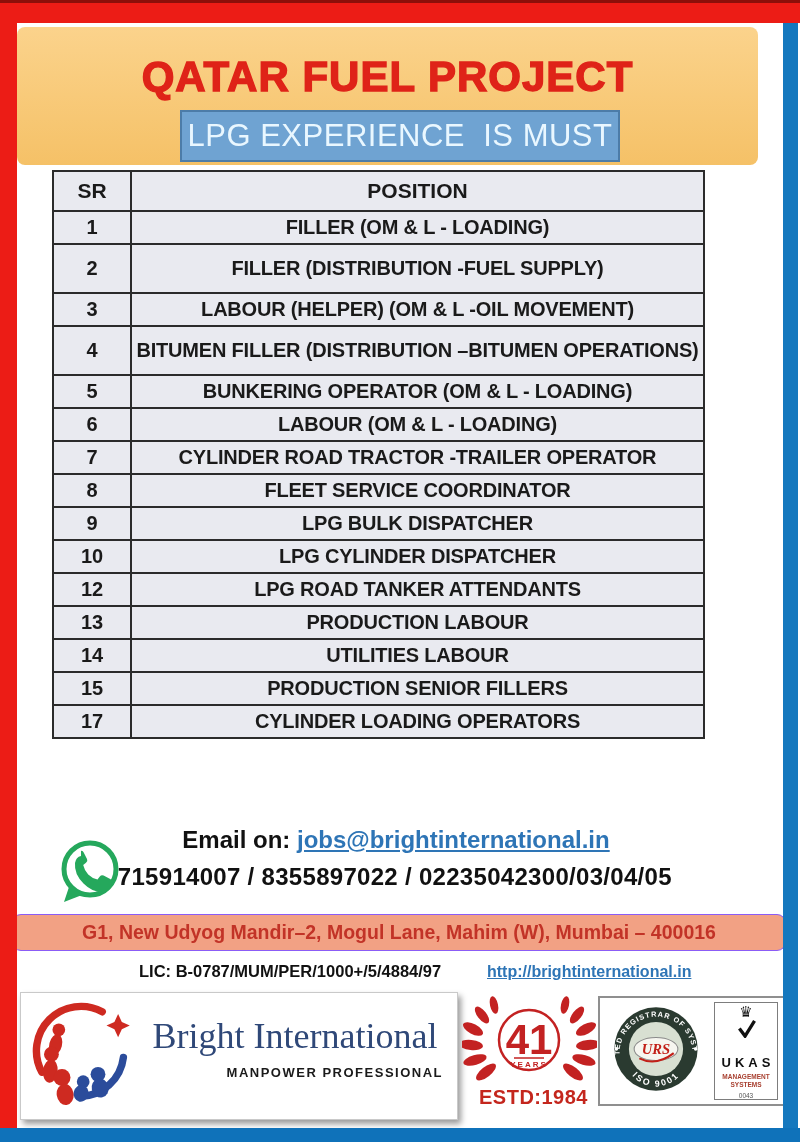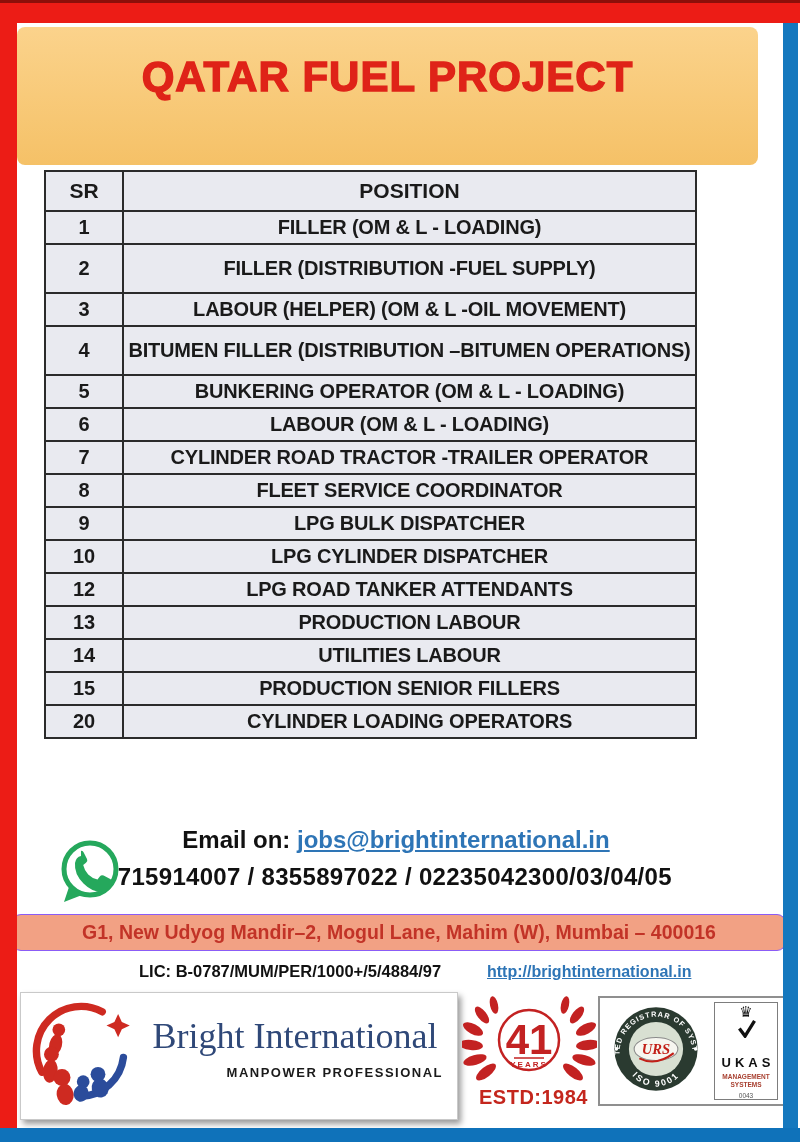--- a/index.html
+++ b/index.html
@@ -18,21 +18,21 @@
   .header-panel { position:absolute; left:17px; top:27px; width:741px; height:138px;
                   background:linear-gradient(180deg,#FBD38C,#F5C167); border-radius:8px; }
   .page-title { margin-top:26px; text-align:center; font-size:42px; font-weight:bold;
                 color:#DF2318; letter-spacing:1px; -webkit-text-stroke:1.4px #DF2318; }
   .subtitle-box { position:absolute; left:163px; top:83px; width:440px; height:52px;
                   background:#6FA3D2; border:2px solid #4C7CA8;
                   display:flex; align-items:center; justify-content:center; }
   .subtitle-box span { color:#E9F7FF; font-size:31px; letter-spacing:.5px; white-space:pre; }
 
   
-  table.positions { position:absolute; left:44px; top:170px; width:653px;
+  table.positions { position:absolute; left:52px; top:170px; width:653px;
                     border-collapse:collapse; background:#E9EAF0; }
   table.positions th, table.positions td { border:2px solid #2B2B2B; text-align:center;
                     font-weight:bold; color:#1A1A1A; padding:0 4px; }
   table.positions th { height:40px; font-size:21px; }
   table.positions td { height:33px; font-size:20px; letter-spacing:-0.2px; }
   table.positions col.sr-col { width:78px; }
   table.positions tbody tr:nth-child(2) td,
   table.positions tbody tr:nth-child(4) td { height:49px; }
 
   
@@ -81,20 +81,23 @@
 
 <div class="page">
 
   <div class="frame-top"></div>
   <div class="frame-left"></div>
   <div class="frame-right"></div>
   <div class="bottom-bar"></div>
 
   <div class="header-panel">
     <div class="page-title">QATAR FUEL PROJECT</div>
+    <div class="subtitle-box">
+      <span>LPG EXPERIENCE  IS MUST</span>
+    </div>
   </div>
 
   <table class="positions">
     <colgroup>
         <col class="sr-col">
         <col>
       </colgroup>
     <thead>
       <tr>
         <th>SR</th>
@@ -168,21 +171,21 @@
       <td>UTILITIES LABOUR</td>
     </tr>
 
     <tr>
       <td>15</td>
       <td>PRODUCTION SENIOR FILLERS</td>
     </tr>
 
 
     <tr>
-      <td>20</td>
+      <td>17</td>
       <td>CYLINDER LOADING OPERATORS</td>
     </tr>
   </tbody>
   </table>
 
   <div class="contact-block">
     <span class="wa-icon">
       <svg width="70" height="72" viewBox="0 0 70 72">
         <circle cx="36" cy="33" r="26" fill="#fff" stroke="#25A85C" stroke-width="5"></circle>
         <path d="M16 48 L10 66 L28 59 Z" fill="#25A85C"></path>

